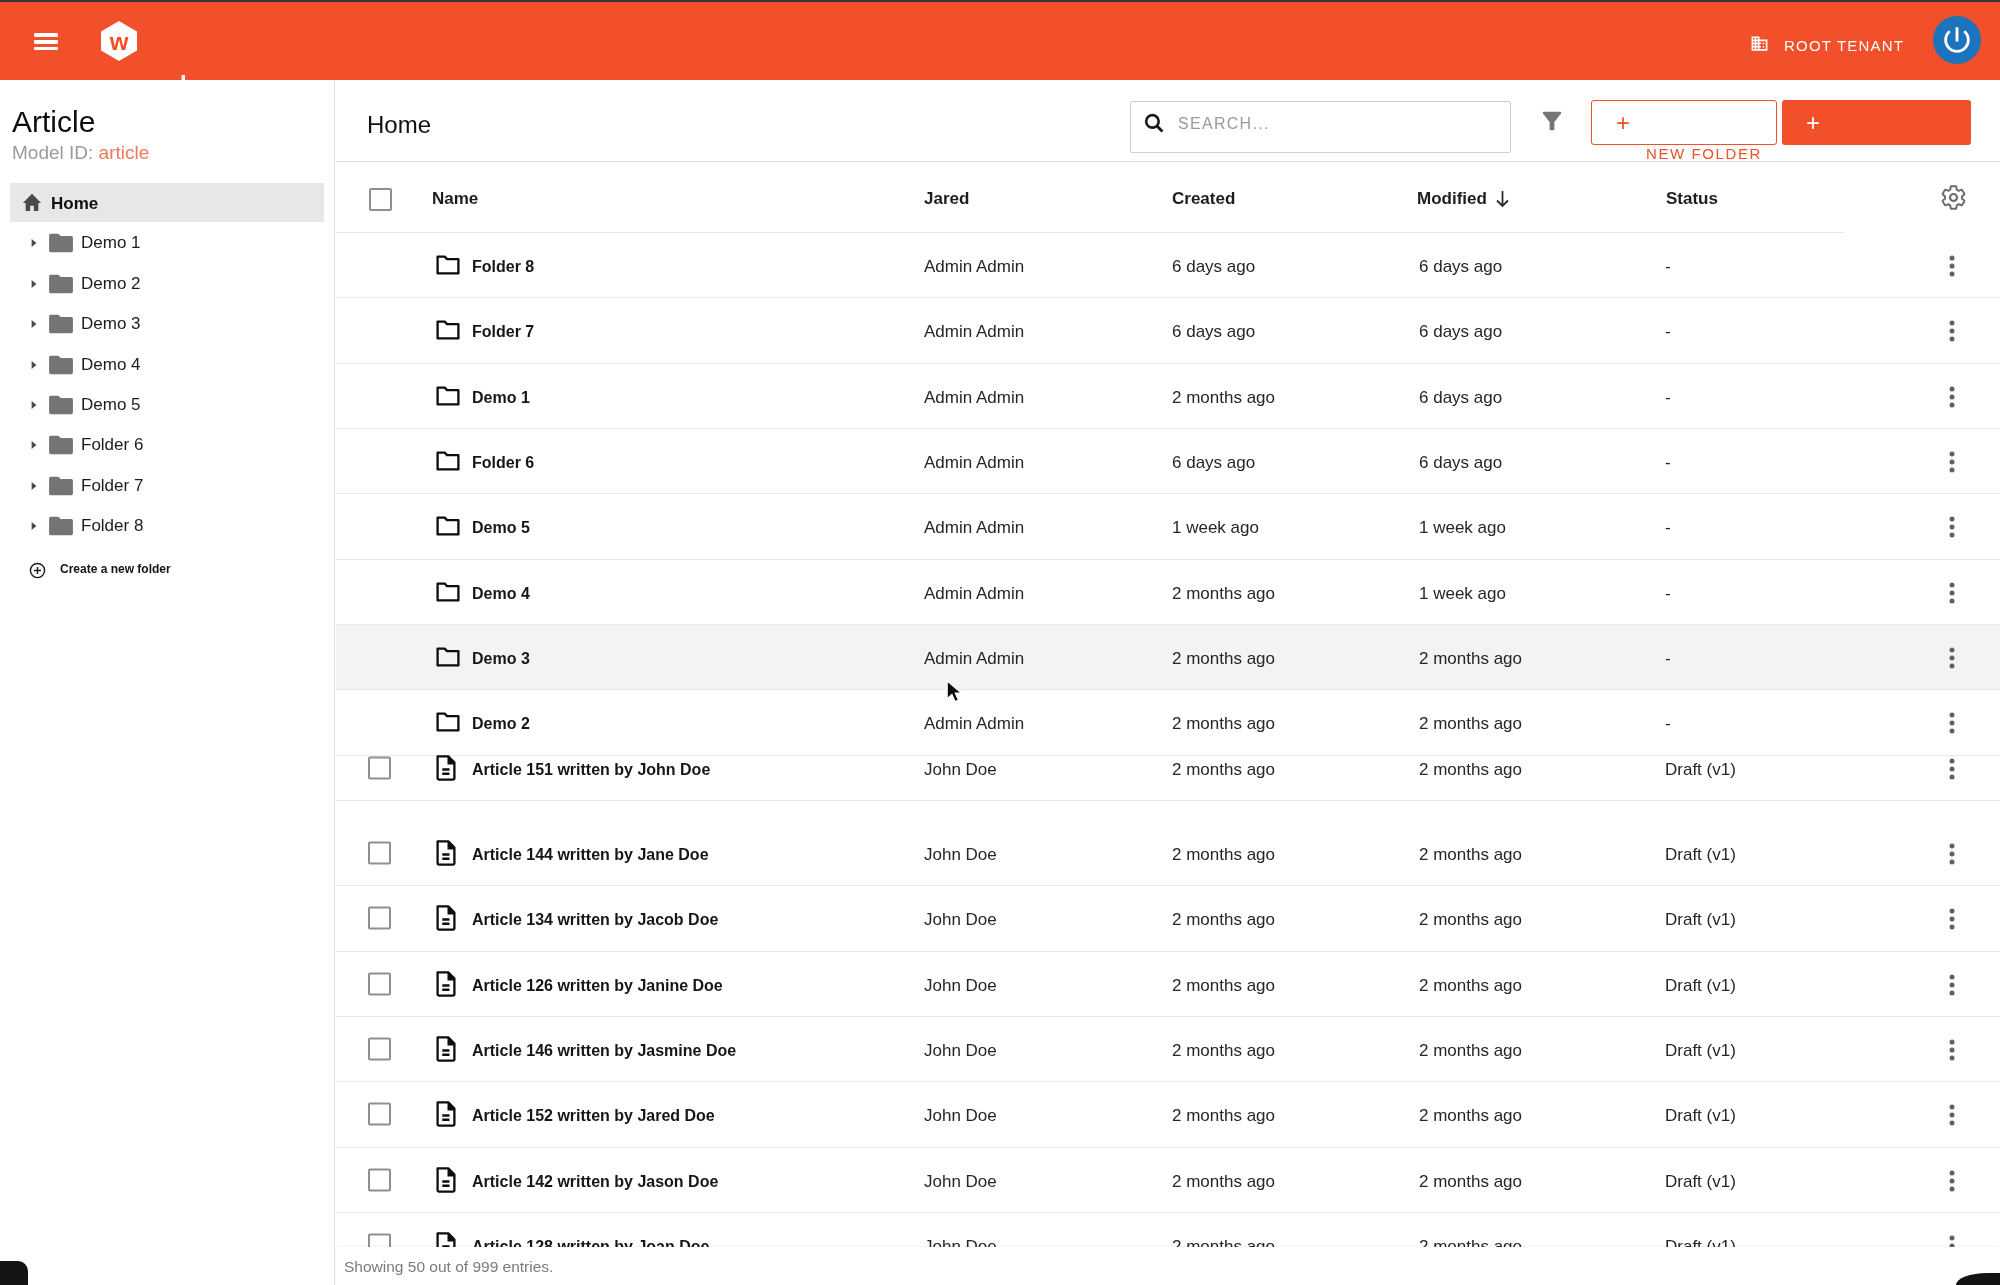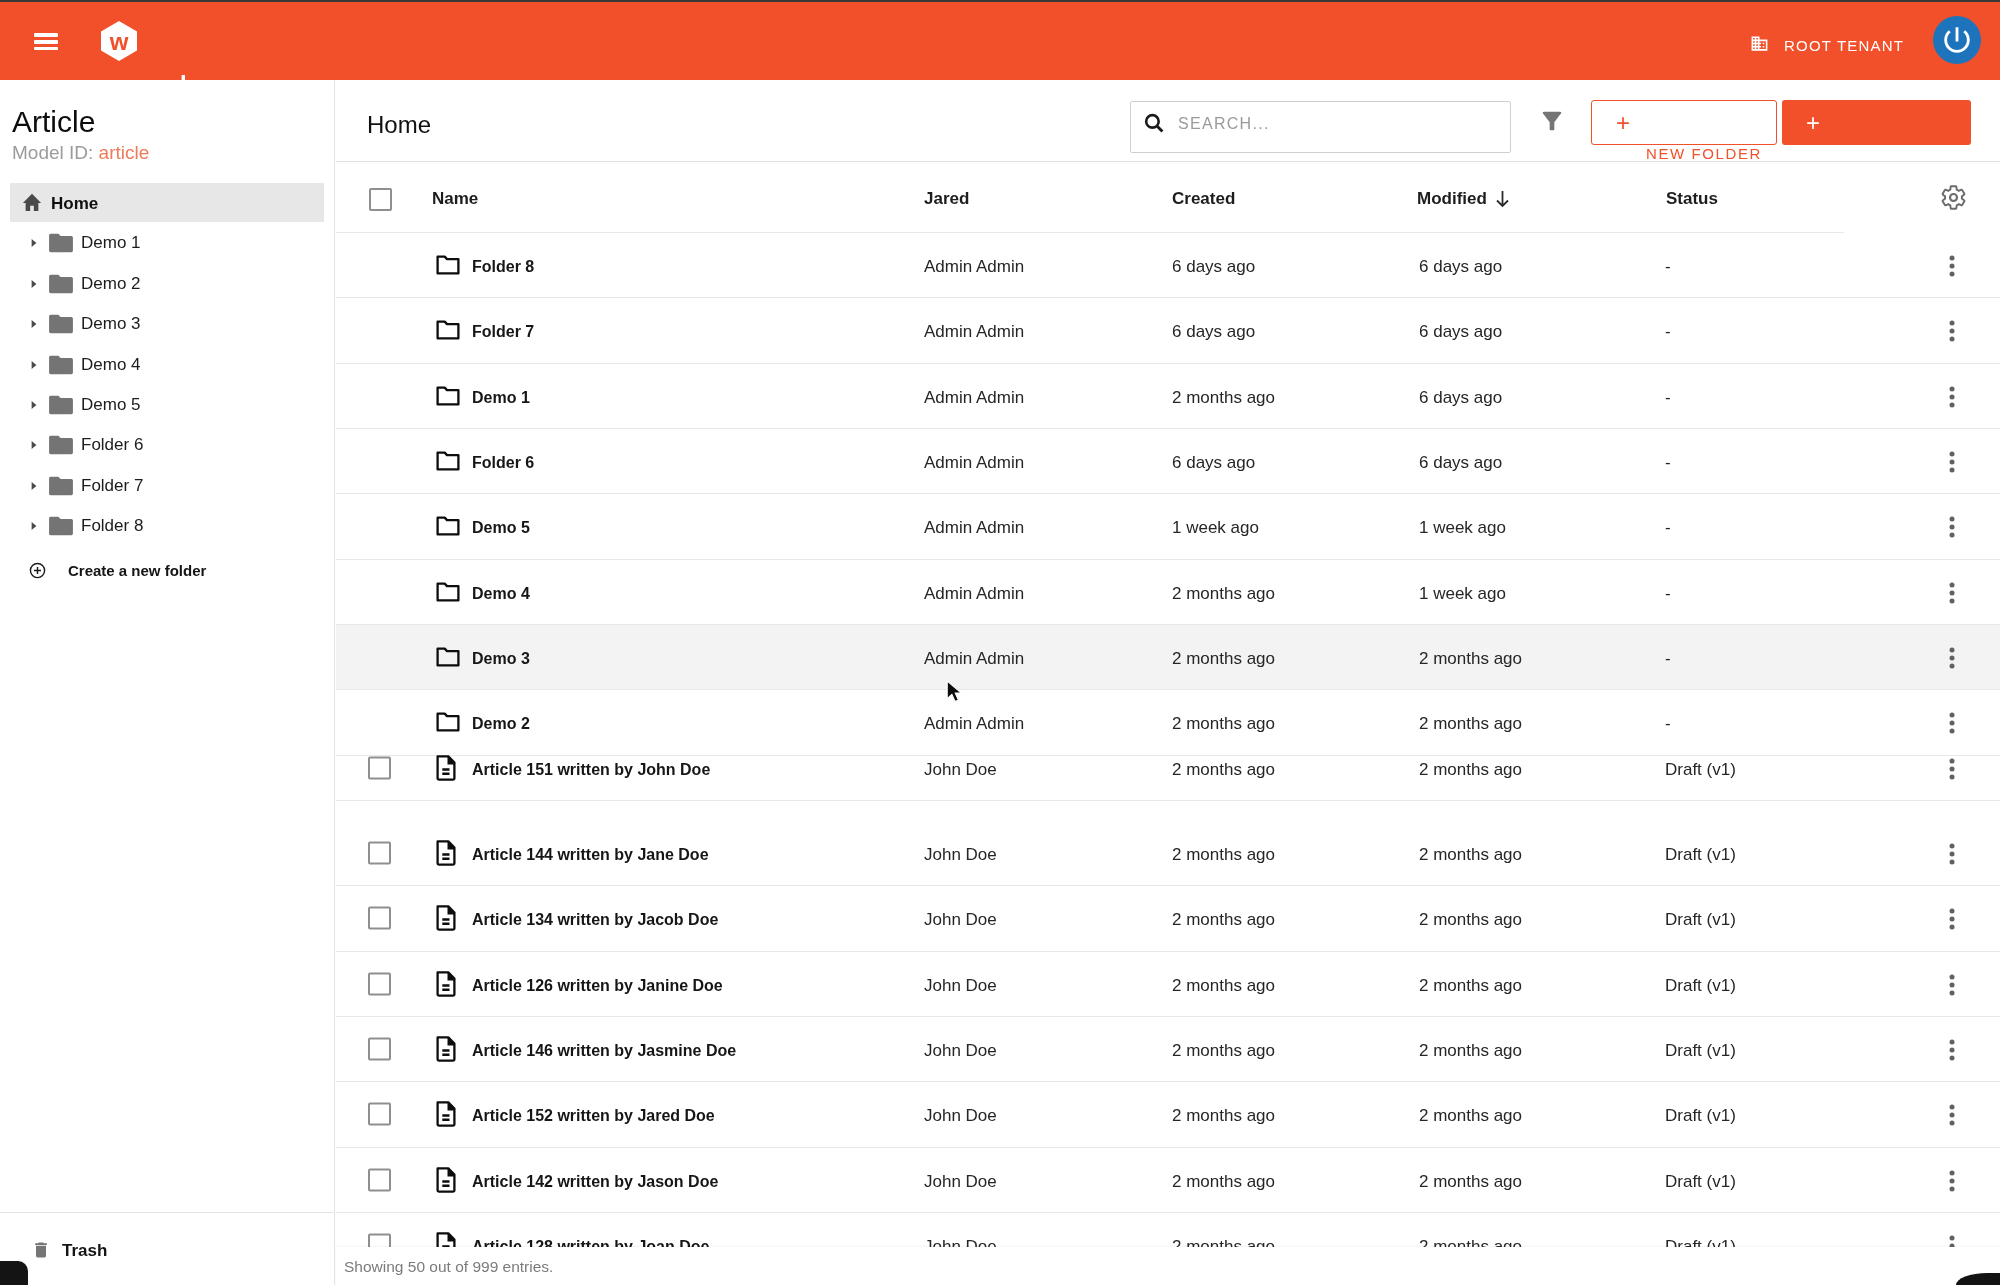--- a/index.html
+++ b/index.html
@@ -21,21 +21,21 @@
 #modelid b { color:#ee7a5a; font-weight:400; }
 #homeitem { position:absolute; left:10px; top:103px; width:314px; height:39px; background:#e7e7e7; }
 #homeitem svg { position:absolute; left:10.5px; top:9px; }
 #homeitem span { position:absolute; left:41px; top:11px; font-size:17px; font-weight:700; color:#101010; }
 .titem { position:absolute; left:0; width:335px; height:40px; }
 .titem .tri { position:absolute; left:30px; top:15px; }
 .titem .fold { position:absolute; left:48px; top:9px; }
 .titem span { position:absolute; left:81px; top:10px; font-size:17px; color:#1c1c1c; }
 #newfolder { position:absolute; left:0; top:476px; width:335px; height:30px; }
 #newfolder svg { position:absolute; left:29px; top:6px; }
-#newfolder span { position:absolute; left:68px; top:6px; font-size:15px; font-weight:700; color:#141414; }
+#newfolder span { position:absolute; left:60px; top:6px; font-size:12px; font-weight:700; color:#141414; }
 #sidefoot { position:absolute; left:0; top:1132px; width:334px; height:73px; border-top:1px solid #e3e3e3; background:#fff; }
 #sidefoot svg { position:absolute; left:31px; top:25px; }
 #sidefoot span { position:absolute; left:62px; top:28px; font-size:17px; font-weight:700; color:#141414; }
 #blackcorner { position:absolute; left:0; top:1261px; width:28px; height:24px; background:#141414; border-radius:0 10px 0 0; z-index:40; }
 
 #main { position:absolute; left:336px; top:80px; width:1664px; height:1205px; background:#fff; }
 #title { position:absolute; left:31px; top:32.5px; font-size:24px; color:#111; line-height:1; }
 #search { position:absolute; left:794px; top:21px; width:381px; height:52px; border:1px solid #cfcfcf; border-radius:2px; background:#fff; }
 #search svg { position:absolute; left:11px; top:9px; }
 #search span { position:absolute; left:47px; top:13px; font-size:16px; letter-spacing:1.3px; color:#9a9a9a; }
@@ -172,26 +172,20 @@
       </svg>
       <span>Folder 8</span>
     </div>
   <div id="newfolder">
       <svg width="17" height="17" viewBox="0 0 24 24">
         <circle cx="12" cy="12" r="10" fill="none" stroke="#1a1a1a" stroke-width="2"></circle>
         <path d="M12 7v10M7 12h10" stroke="#1a1a1a" stroke-width="2"></path>
       </svg>
       <span>Create a new folder</span>
     </div>
-  <div id="sidefoot">
-      <svg width="20" height="24" viewBox="0 0 24 24">
-        <path d="M6 19c0 1.1.9 2 2 2h8c1.1 0 2-.9 2-2V7H6v12zM19 4h-3.5l-1-1h-5l-1 1H5v2h14V4z" fill="#757575"></path>
-      </svg>
-      <span>Trash</span>
-    </div>
 </div>
 <div id="blackcorner"></div>
 <div id="blackcorner2" style="position:absolute;left:1956px;top:1273px;width:44px;height:12px;background:#131313;border-radius:34px 0 0 0 / 13px 0 0 0;z-index:40"></div>
 <div id="main">
   <div id="title">Home</div>
   <div id="search">
       <svg width="25" height="25" viewBox="0 0 24 24">
         <circle cx="10" cy="10" r="6" fill="none" stroke="#1a1a1a" stroke-width="2.5"></circle>
         <path d="M14.6 14.6l5 5" stroke="#1a1a1a" stroke-width="2.8"></path>
       </svg>

